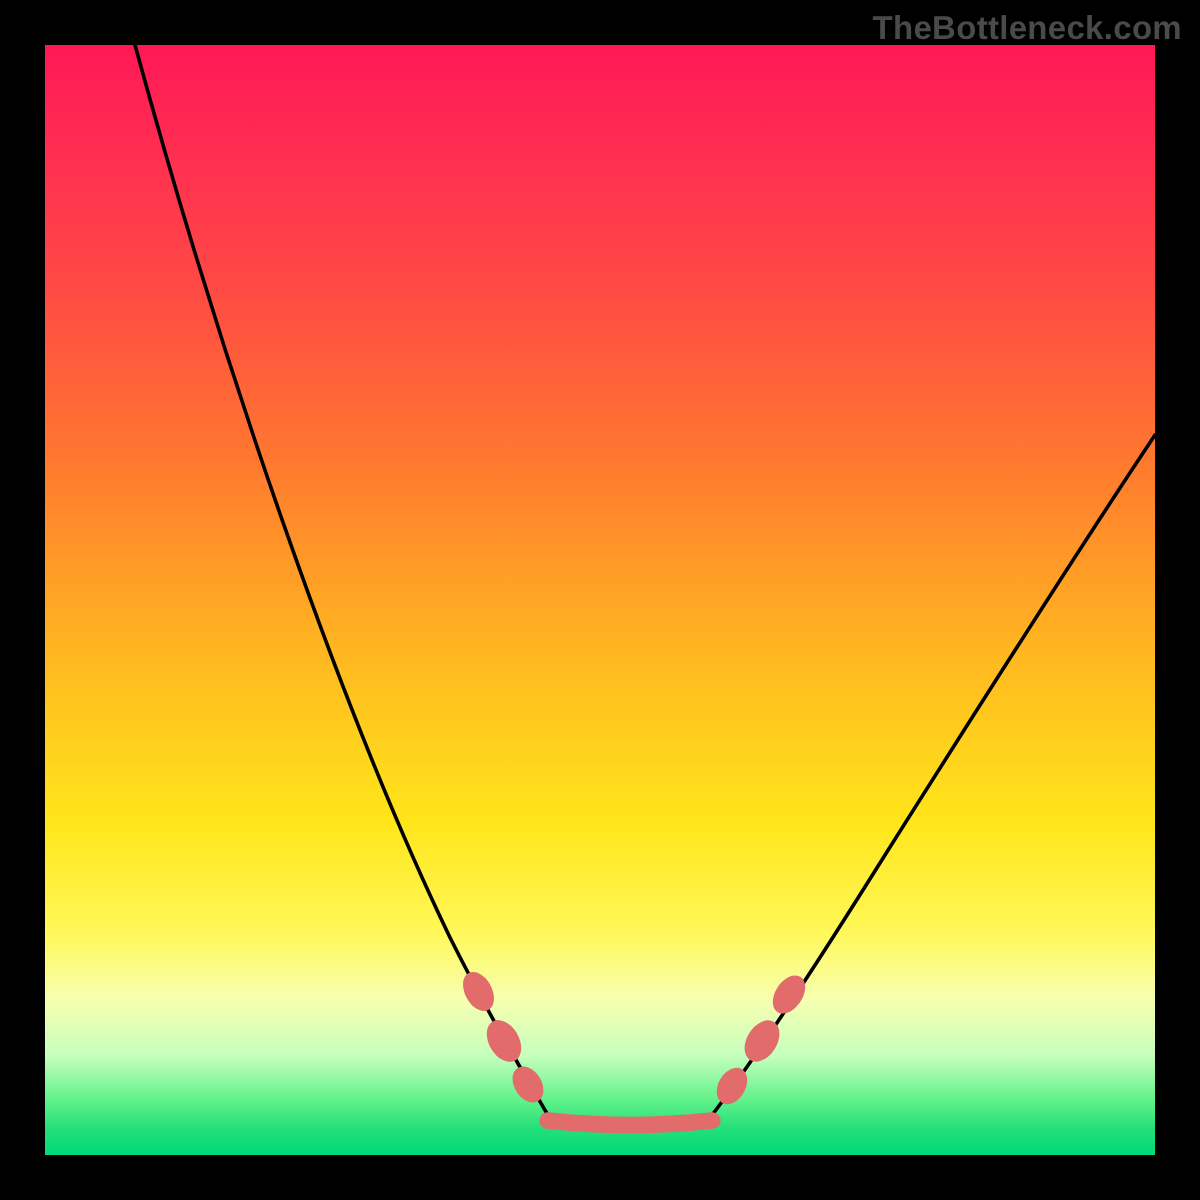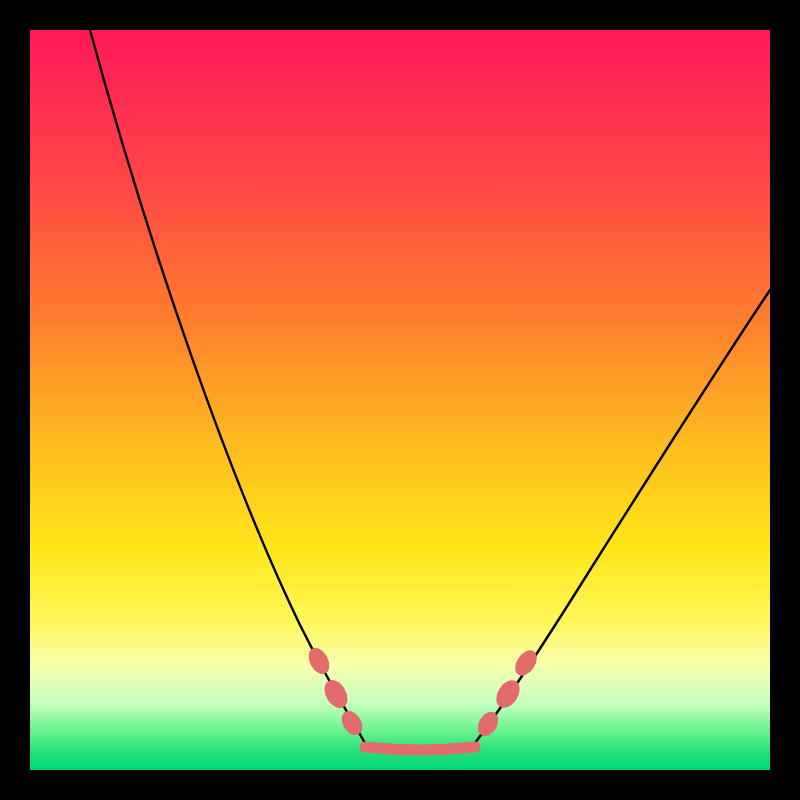--- a/index.html
+++ b/index.html
@@ -97,13 +97,14 @@
       <ellipse class="lobe" cx="478" cy="664" rx="10" ry="15" transform="rotate(32 478 664)"></ellipse>
       <ellipse class="lobe" cx="496" cy="633" rx="9" ry="14" transform="rotate(34 496 633)"></ellipse>
 
       <path class="flat" d="M 335 717
                Q 390 723, 445 717"></path>
 
     </svg>
 
   </div>
 
+  <div class="domain-label">TheBottleneck.com</div>
 </div>
 
 </body></html>

